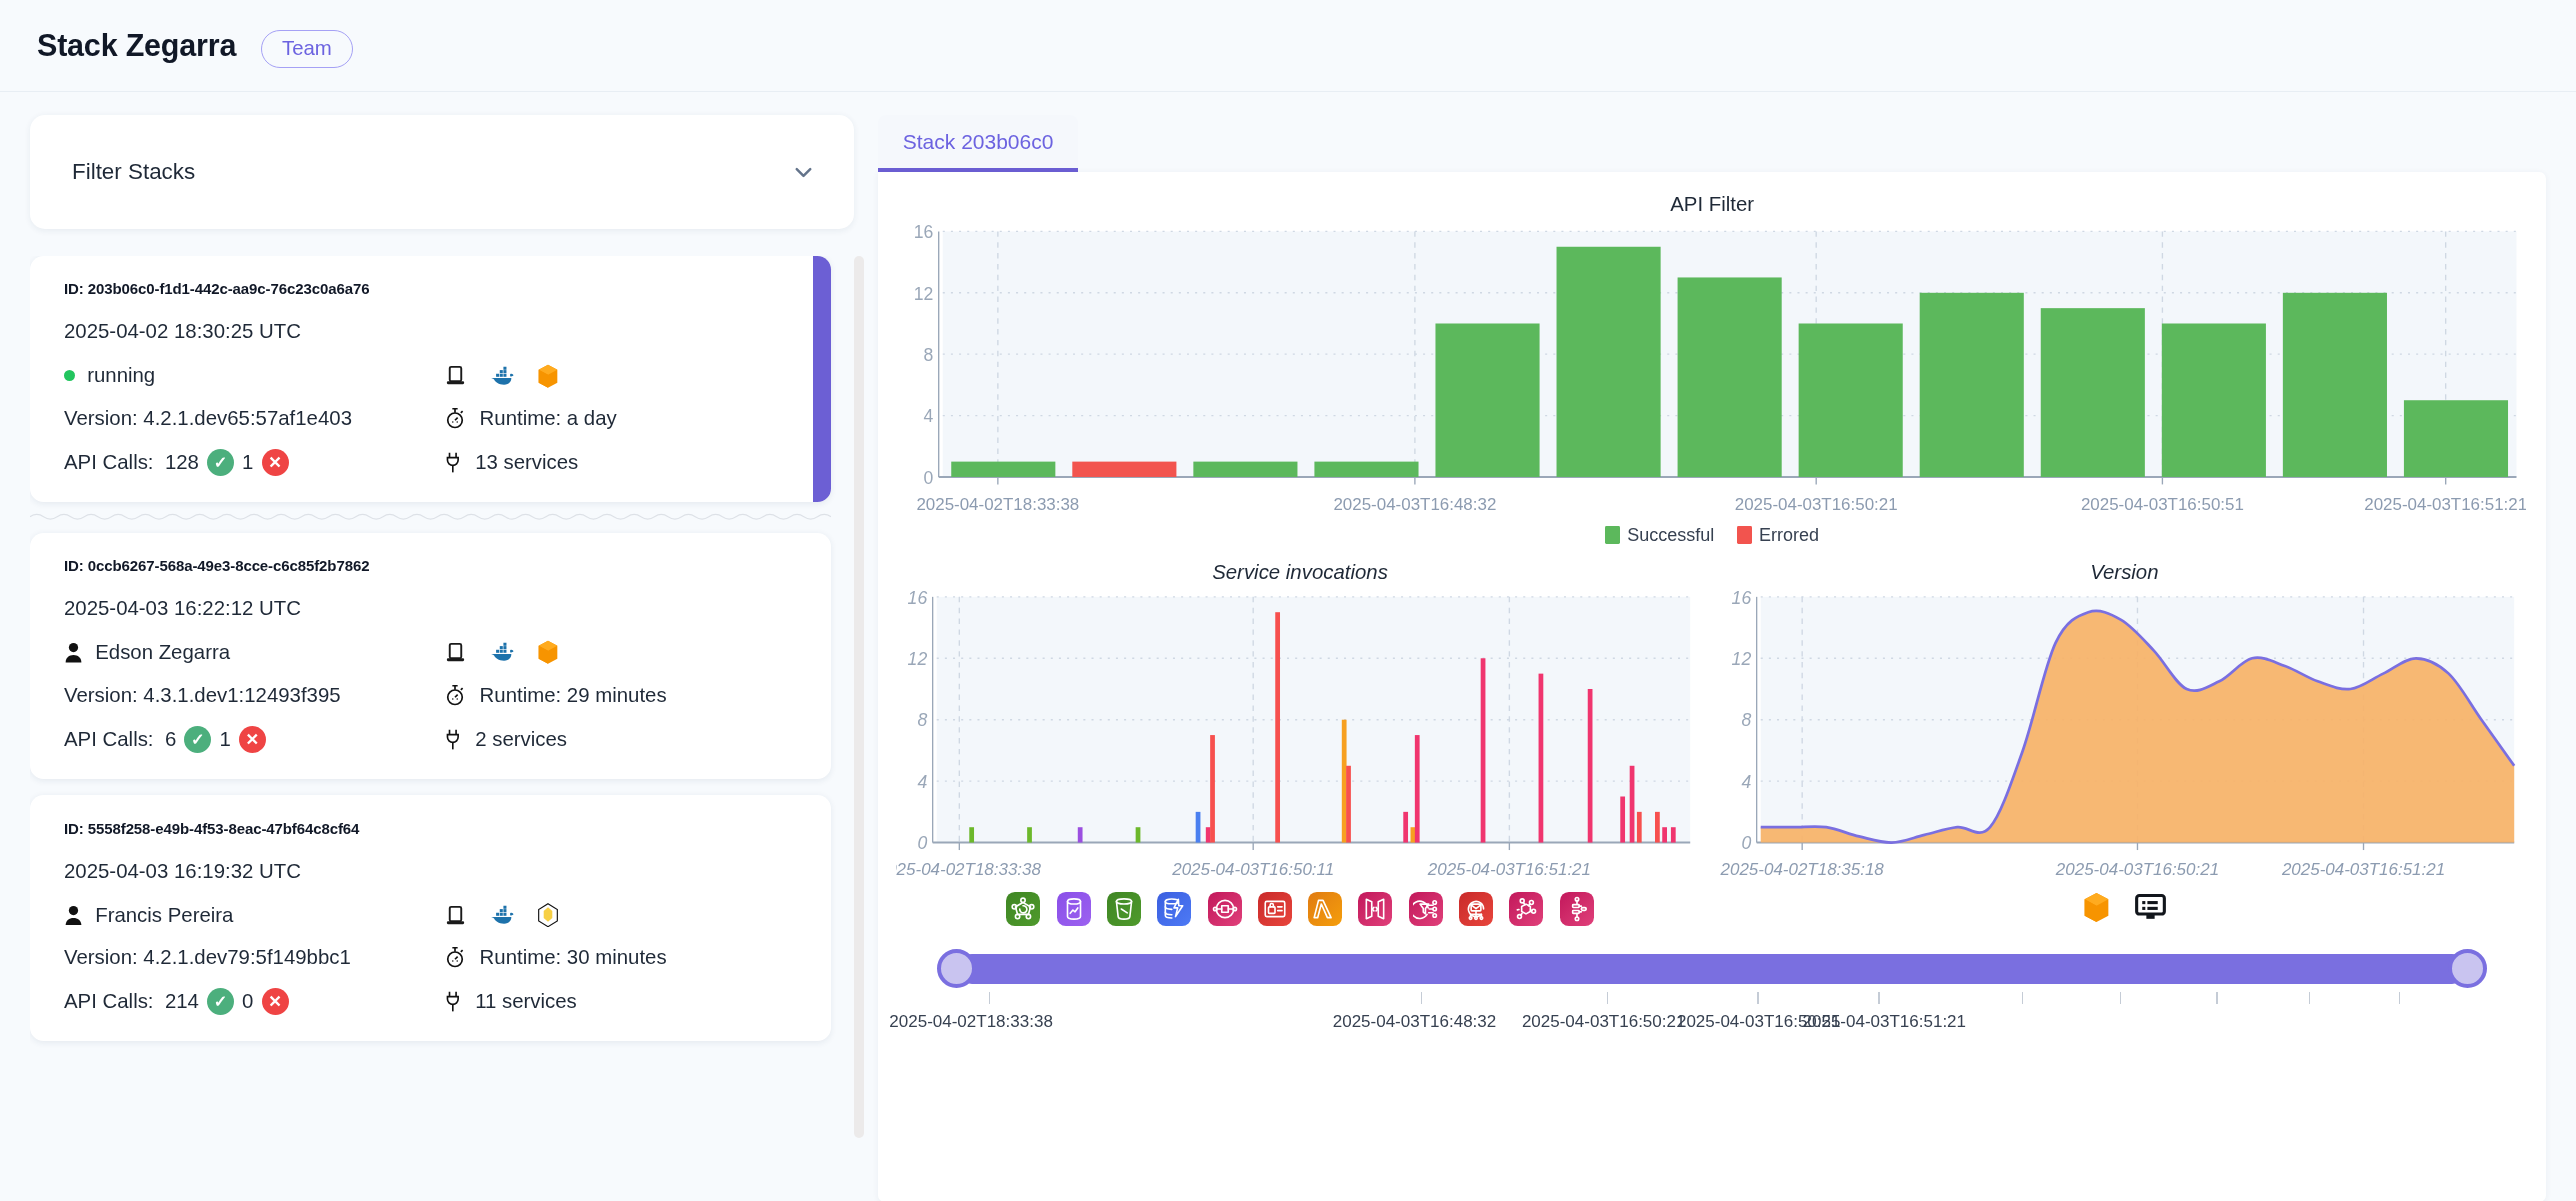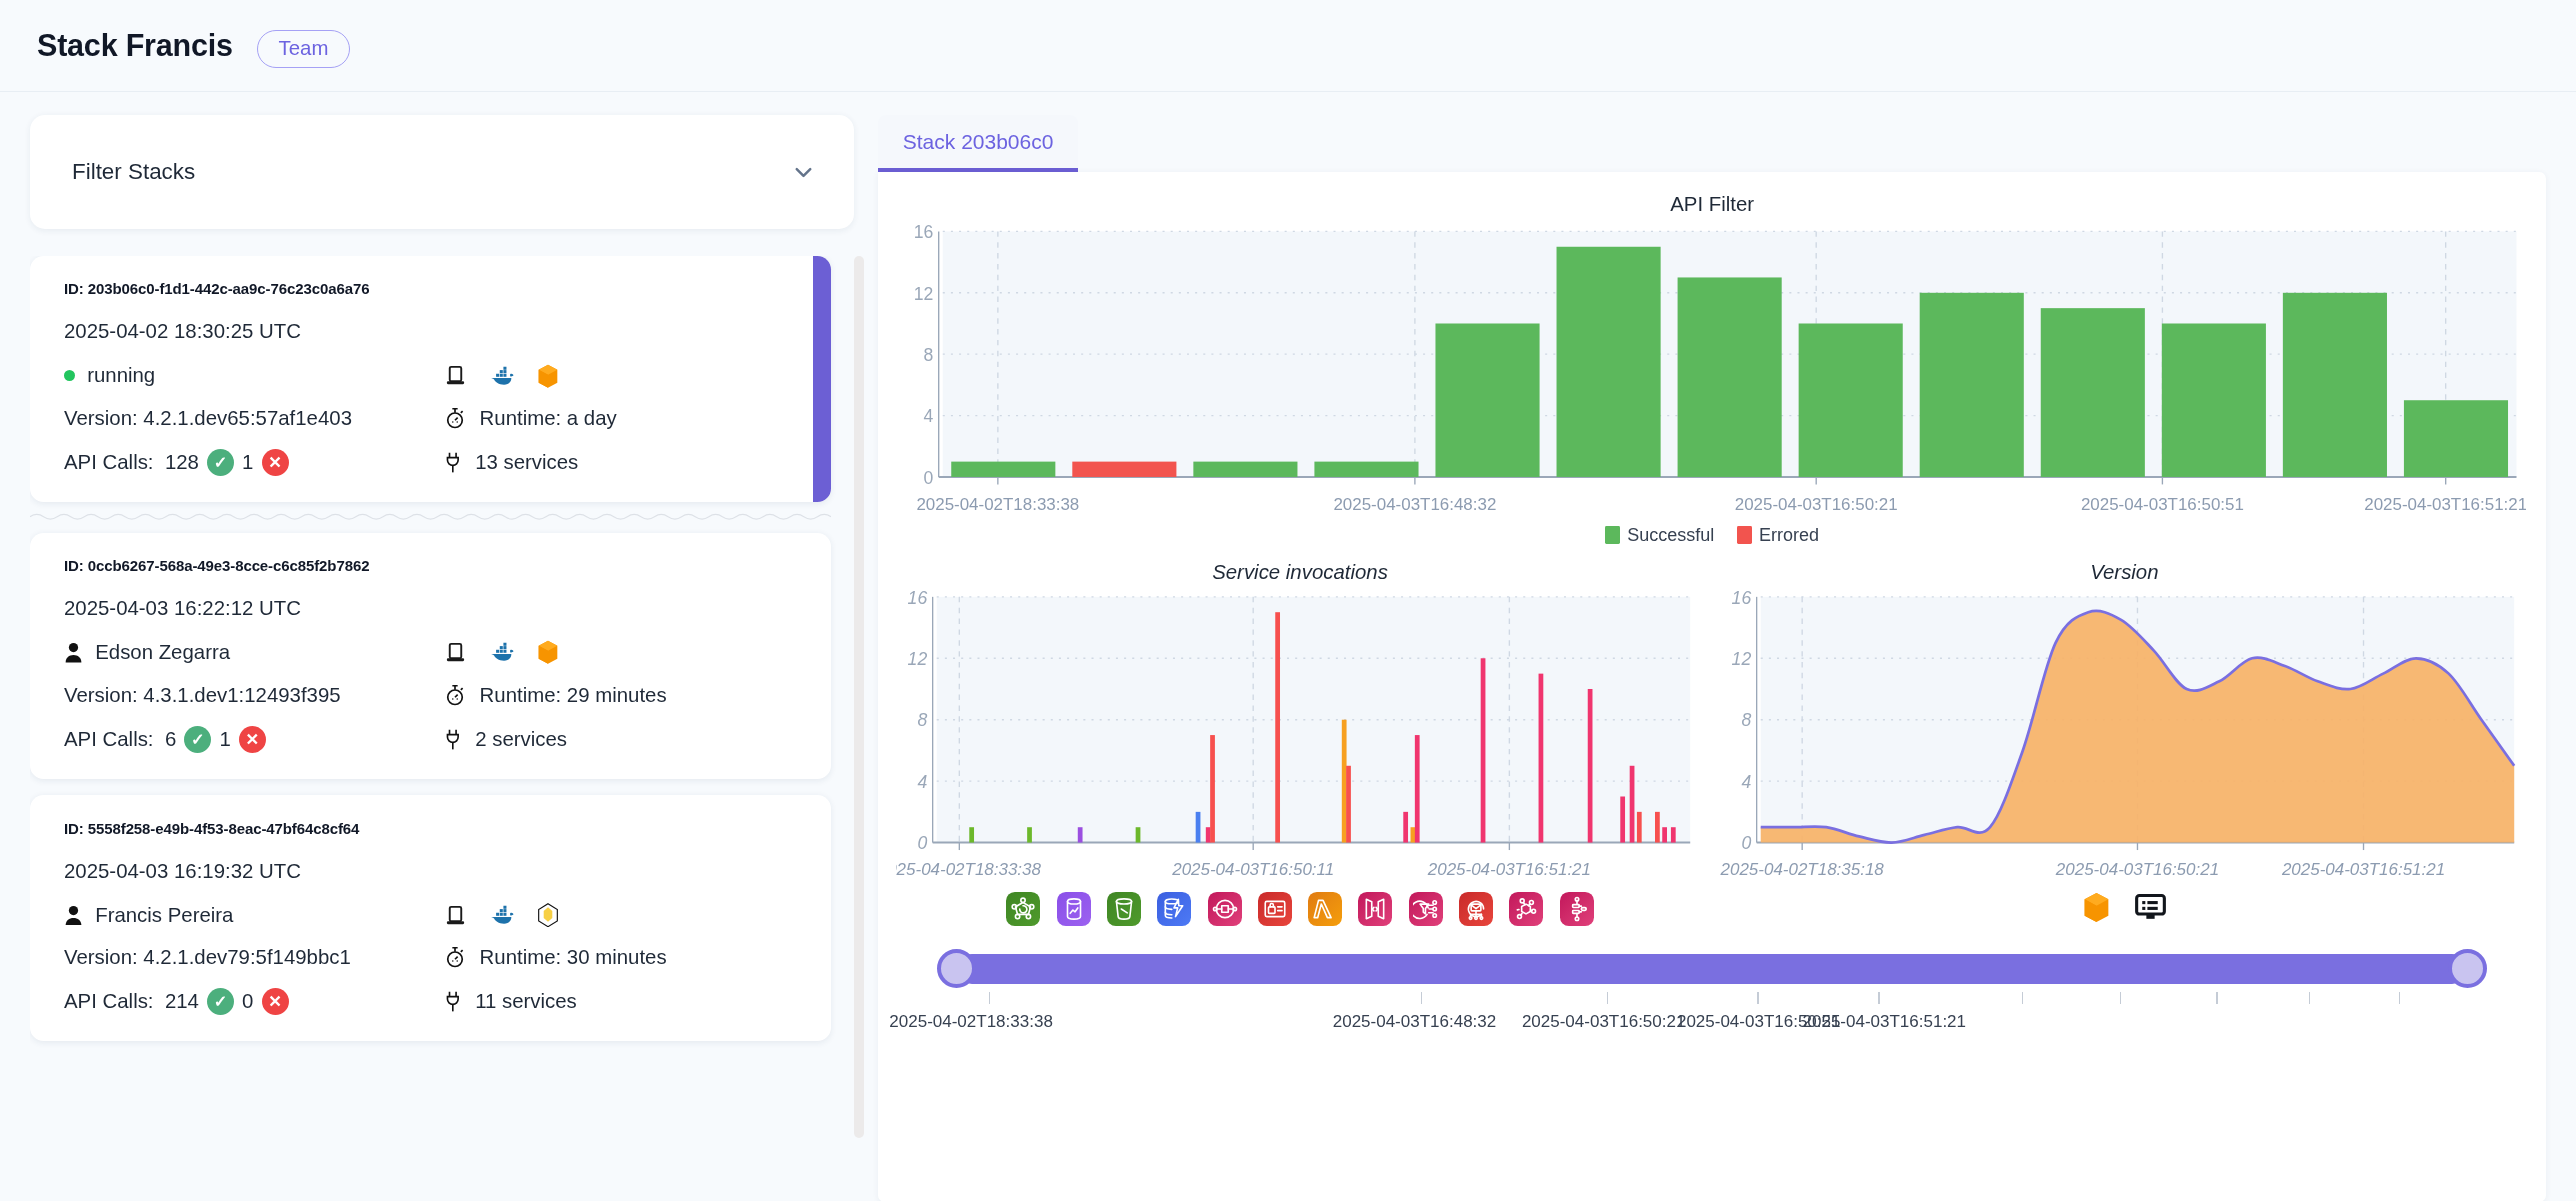--- a/index.html
+++ b/index.html
@@ -135,21 +135,21 @@
   .knob.right { right:0; }
   .slider-ticks { position:relative; height:17.6px; margin:4.1px 20.4px 0 20.4px; }
   .slider-ticks i { position:absolute; top:0; width:1.4px; height:12.2px; background:#c5ccd6; }
   .slider-labels { position:relative; height:31px; margin:2.7px 0 0 0; }
   .slider-labels span { position:absolute; font-size:17px; color:#374151; transform:translateX(-50%); white-space:nowrap; }
 </style>
 </head>
 <body>
 
 <div class="topbar">
-  <div class="app-title">Stack Francis</div>
+  <div class="app-title">Stack Zegarra</div>
   <div class="team-badge">Team</div>
 </div>
 
 <div class="body-wrap">
 
   <div class="left-col">
 
     <div class="filter-card">
       <div class="filter-label">Filter Stacks</div>
       <svg class="chev" viewBox="0 0 24 24" fill="none" stroke="currentColor" stroke-width="2.2">

